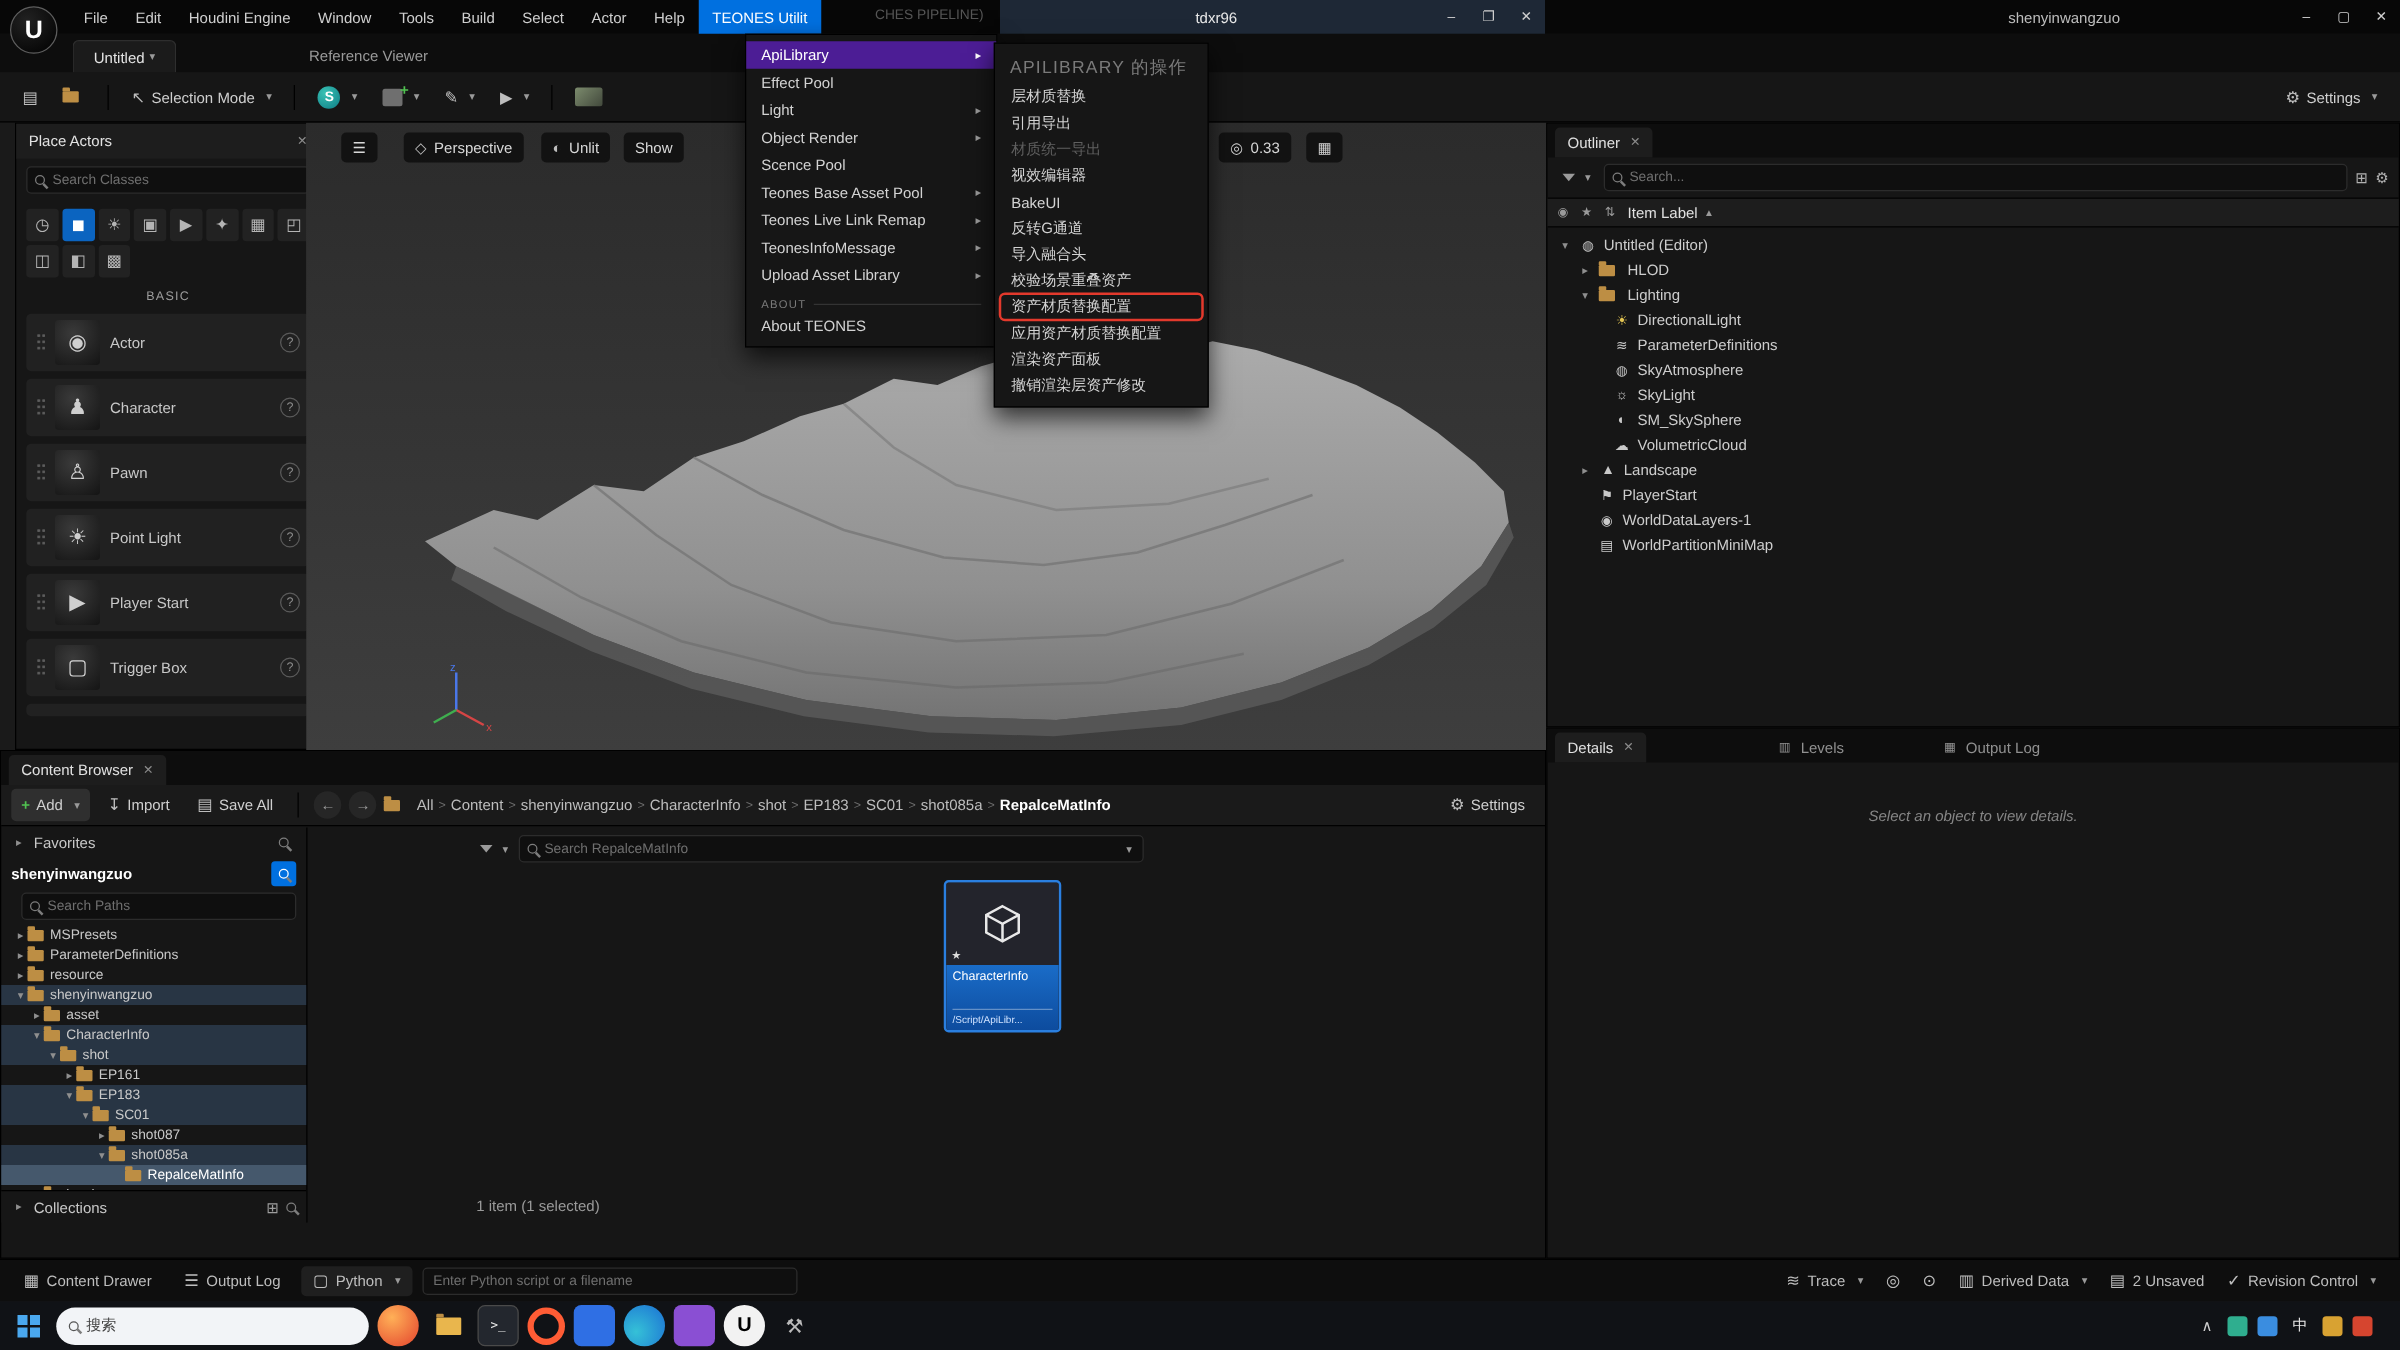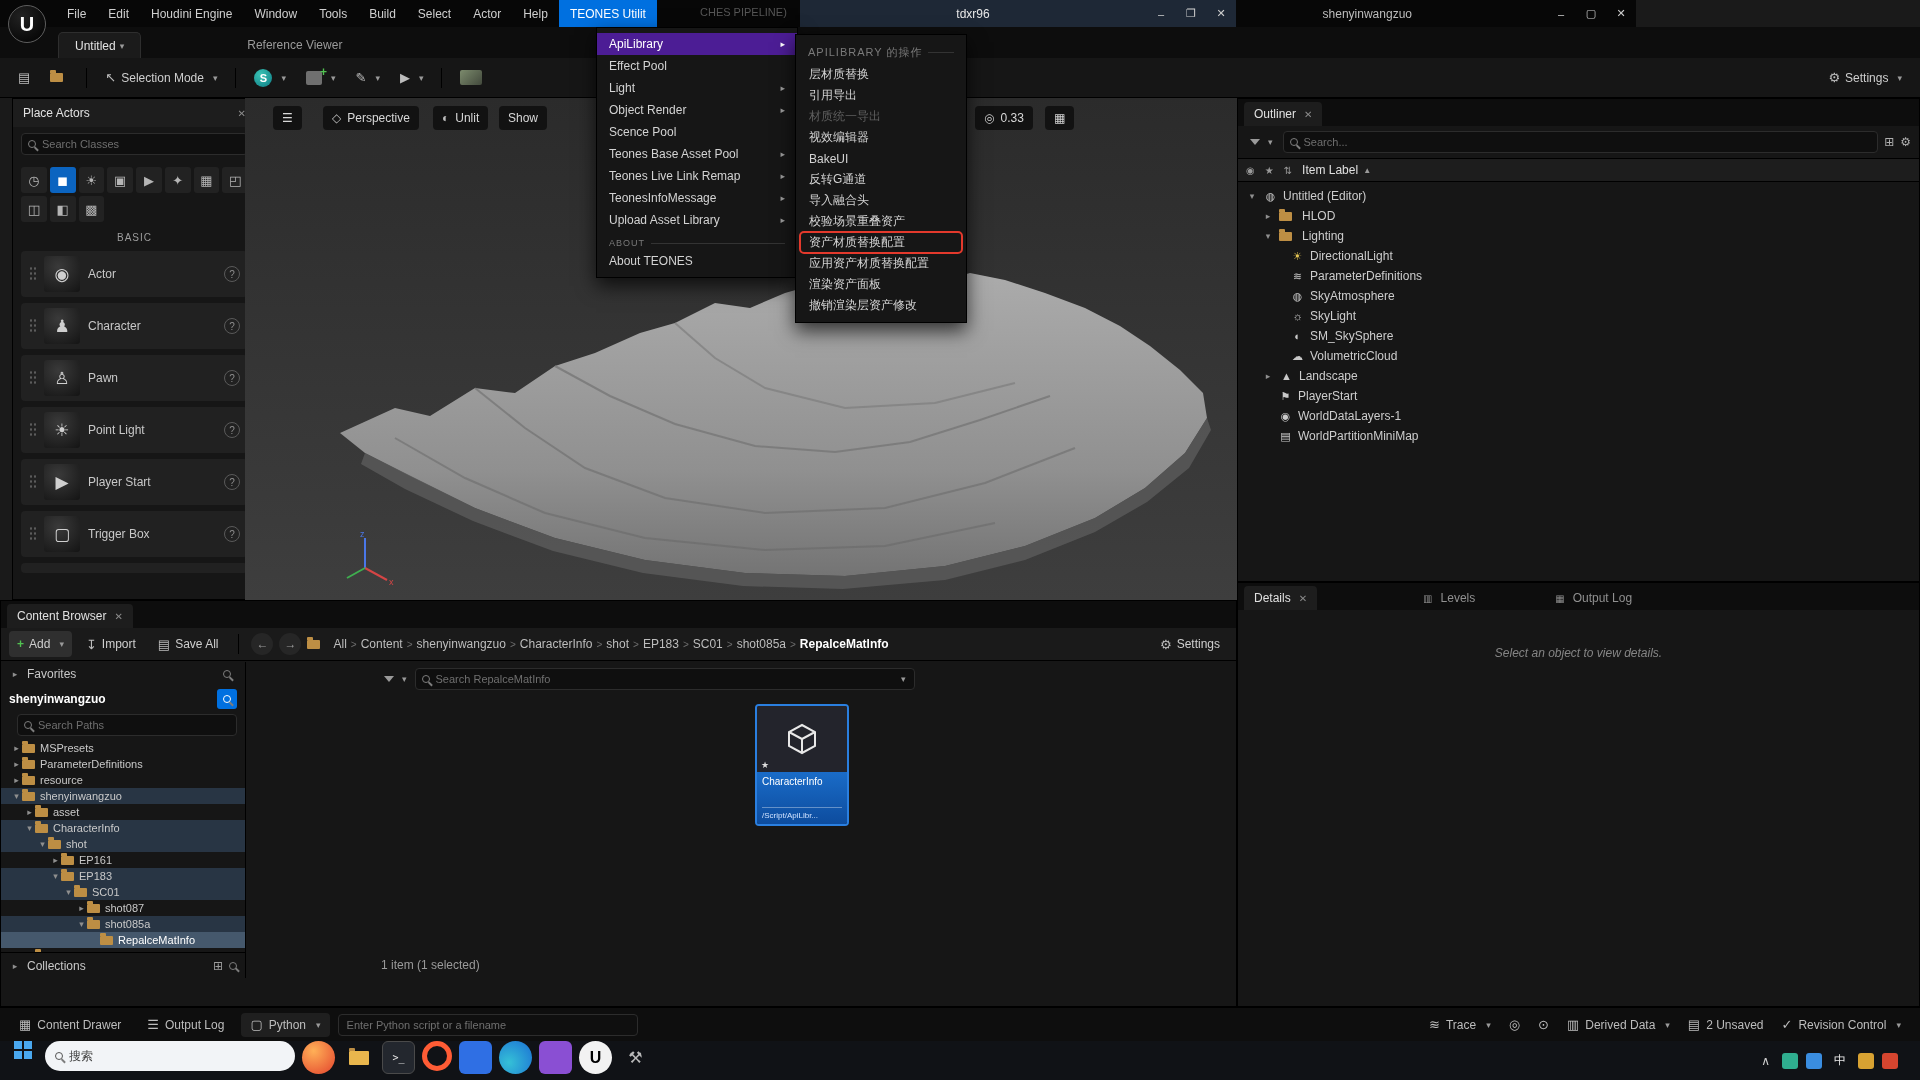--- a/index.html
+++ b/index.html
@@ -11,21 +11,21 @@
   input::placeholder{color:#6f6f6f}
   .caret{font-size:9px;color:#9a9a9a;margin-left:4px}
   .sep{width:1px;height:20px;background:#000;margin:0 6px}
   .mag{width:8px;height:8px;border:1.5px solid #7d7d7d;border-radius:50%;position:relative;display:inline-block;flex:none;margin:0 6px}
   .mag::after{content:"";position:absolute;width:5px;height:1.5px;background:#7d7d7d;transform:rotate(45deg);right:-4px;bottom:-2px}
   .folder{width:13px;height:9px;background:#bd8e44;border-radius:1px;position:relative;display:inline-block;flex:none;margin-right:5px}
   .folder::before{content:"";position:absolute;top:-3px;left:0;width:6px;height:3px;background:#bd8e44;border-radius:1px 1px 0 0}
   .funnel{display:inline-block;width:0;height:0;border-left:5px solid transparent;border-right:5px solid transparent;border-top:6px solid #9a9a9a;flex:none}
   .grip{width:7px;height:16px;background:radial-gradient(circle,#5c5c5c 1px,transparent 1.3px);background-size:4px 5px;flex:none}
   
-  #titlebar{left:0;top:0;width:1636px;height:27px;background:#070707;display:flex;align-items:flex-start;z-index:40}
+  #titlebar{left:0;top:0;width:1920px;height:27px;background:#070707;display:flex;align-items:flex-start;z-index:40}
   .tmenu{padding:0 11px;height:27px;display:flex;align-items:center;color:#cfcfcf;cursor:default}
   .tmenu.active{background:#0070e0;color:#fff}
   #ue-logo{position:absolute;left:8px;top:5px;width:38px;height:38px;border-radius:50%;background:radial-gradient(circle at 35% 30%,#222,#000);border:1px solid #5e5e5e;color:#fff;font-weight:bold;font-size:20px;display:flex;align-items:center;justify-content:center;z-index:60}
   #mini-window{position:absolute;left:800px;top:0;width:436px;height:27px;background:#1e2836;display:flex;align-items:center;z-index:41}
   .winbtn{width:30px;height:27px;display:flex;align-items:center;justify-content:center;color:#cfcfcf;font-size:11px}
   
   #tabbar{left:0;top:27px;width:1920px;height:31px;background:#0d0d0d;display:flex;align-items:flex-end;z-index:30}
   .leveltab{margin-left:58px;height:26px;background:#1b1b1b;border:1px solid #2e2e2e;border-bottom:none;border-radius:5px 5px 0 0;display:flex;align-items:center;padding:0 16px;color:#e3e3e3}
   .reftab{height:26px;display:flex;align-items:center;padding:0 16px;color:#9a9a9a}
   #toolbar{left:0;top:58px;width:1920px;height:40px;background:#161616;border-bottom:1px solid #000;display:flex;align-items:center;padding:0 10px;gap:4px;z-index:30}
@@ -70,35 +70,35 @@
   .tree-row .ol-arrow{width:11px}
   .tree-row.path{background:rgba(62,92,125,.45)}
   .tree-row.selected{background:#45586c;color:#fff}
   .chip{height:22px;background:#2d2d2d;border-radius:3px;display:flex;align-items:center;padding:0 9px;color:#8a8a8a;margin:6px 8px 0 8px}
   
   #asset-tile{position:absolute;left:379px;top:42px;width:94px;height:122px;border:2px solid #2a7fe0;border-radius:4px;background:#202129;overflow:hidden}
   
   #statusbar{left:0;top:1007px;width:1920px;height:34px;background:#0e0e0e;border-top:1px solid #000;display:flex;align-items:center;padding:0 10px;gap:8px;z-index:30}
   .sbtn{height:24px;display:flex;align-items:center;gap:6px;padding:0 9px;color:#bdbdbd;border-radius:4px}
   
-  #taskbar{left:0;top:1041px;width:1920px;height:39px;background:#101216;display:flex;padding:0 8px;gap:7px;z-index:50}
+  #taskbar{left:0;top:1041px;width:1920px;height:39px;background:#101216;display:flex;align-items:center;padding:0 8px;gap:7px;z-index:50}
   .winlogo{display:grid;grid-template-columns:8px 8px;grid-template-rows:8px 8px;gap:2px;margin:0 6px}
   .winlogo span{background:#4aa8ef}
   .tb-icon{width:33px;height:33px;border-radius:6px;display:flex;align-items:center;justify-content:center;font-size:16px;flex:none}
   .tray-ico{width:16px;height:16px;border-radius:3px;flex:none}
   
   #dropdown{position:absolute;left:596px;top:27px;width:202px;background:#161616;border:1px solid #000;box-shadow:0 8px 18px rgba(0,0,0,.7);padding:5px 0;z-index:100}
   .dd-item{height:22px;display:flex;align-items:center;padding:0 12px;color:#d3d3d3}
   .dd-item .sub{margin-left:auto;font-size:9px;color:#9a9a9a}
   .dd-item.active{background:#4c1d95;color:#fff}
   .dd-item.active .sub{color:#fff}
   .dd-section{padding:7px 12px 2px 12px;color:#7a7a7a;font-size:9px;letter-spacing:1px;display:flex;align-items:center;gap:6px}
   .dd-section::after{content:"";flex:1;height:1px;background:#333}
   #submenu{position:absolute;left:795px;top:34px;width:172px;background:#161616;border:1px solid #000;box-shadow:0 8px 18px rgba(0,0,0,.7);padding:4px 0 6px 0;z-index:101}
-  .sm-header{padding:6px 12px 4px 12px;color:#7a7a7a;font-size:11px;letter-spacing:1px;display:flex;align-items:center;gap:6px;white-space:nowrap}
+  .sm-header{padding:6px 12px 4px 12px;color:#7a7a7a;font-size:14px;letter-spacing:1px;display:flex;align-items:center;gap:6px;white-space:nowrap}
   .sm-header::after{content:"";flex:1;height:1px;background:#333}
   .sm-item{height:21px;display:flex;align-items:center;padding:0 13px;color:#d3d3d3;position:relative;white-space:nowrap}
   .sm-item.disabled{color:#5f5f5f}
   .sm-item.annotated::after{content:"";position:absolute;left:3px;right:3px;top:-1px;bottom:-1px;border:2px solid #e3392c;border-radius:5px;pointer-events:none}
 </style>
 </head>
 <body>
 
 <div id="titlebar" class="abs">
   <div style="width:56px"></div>

